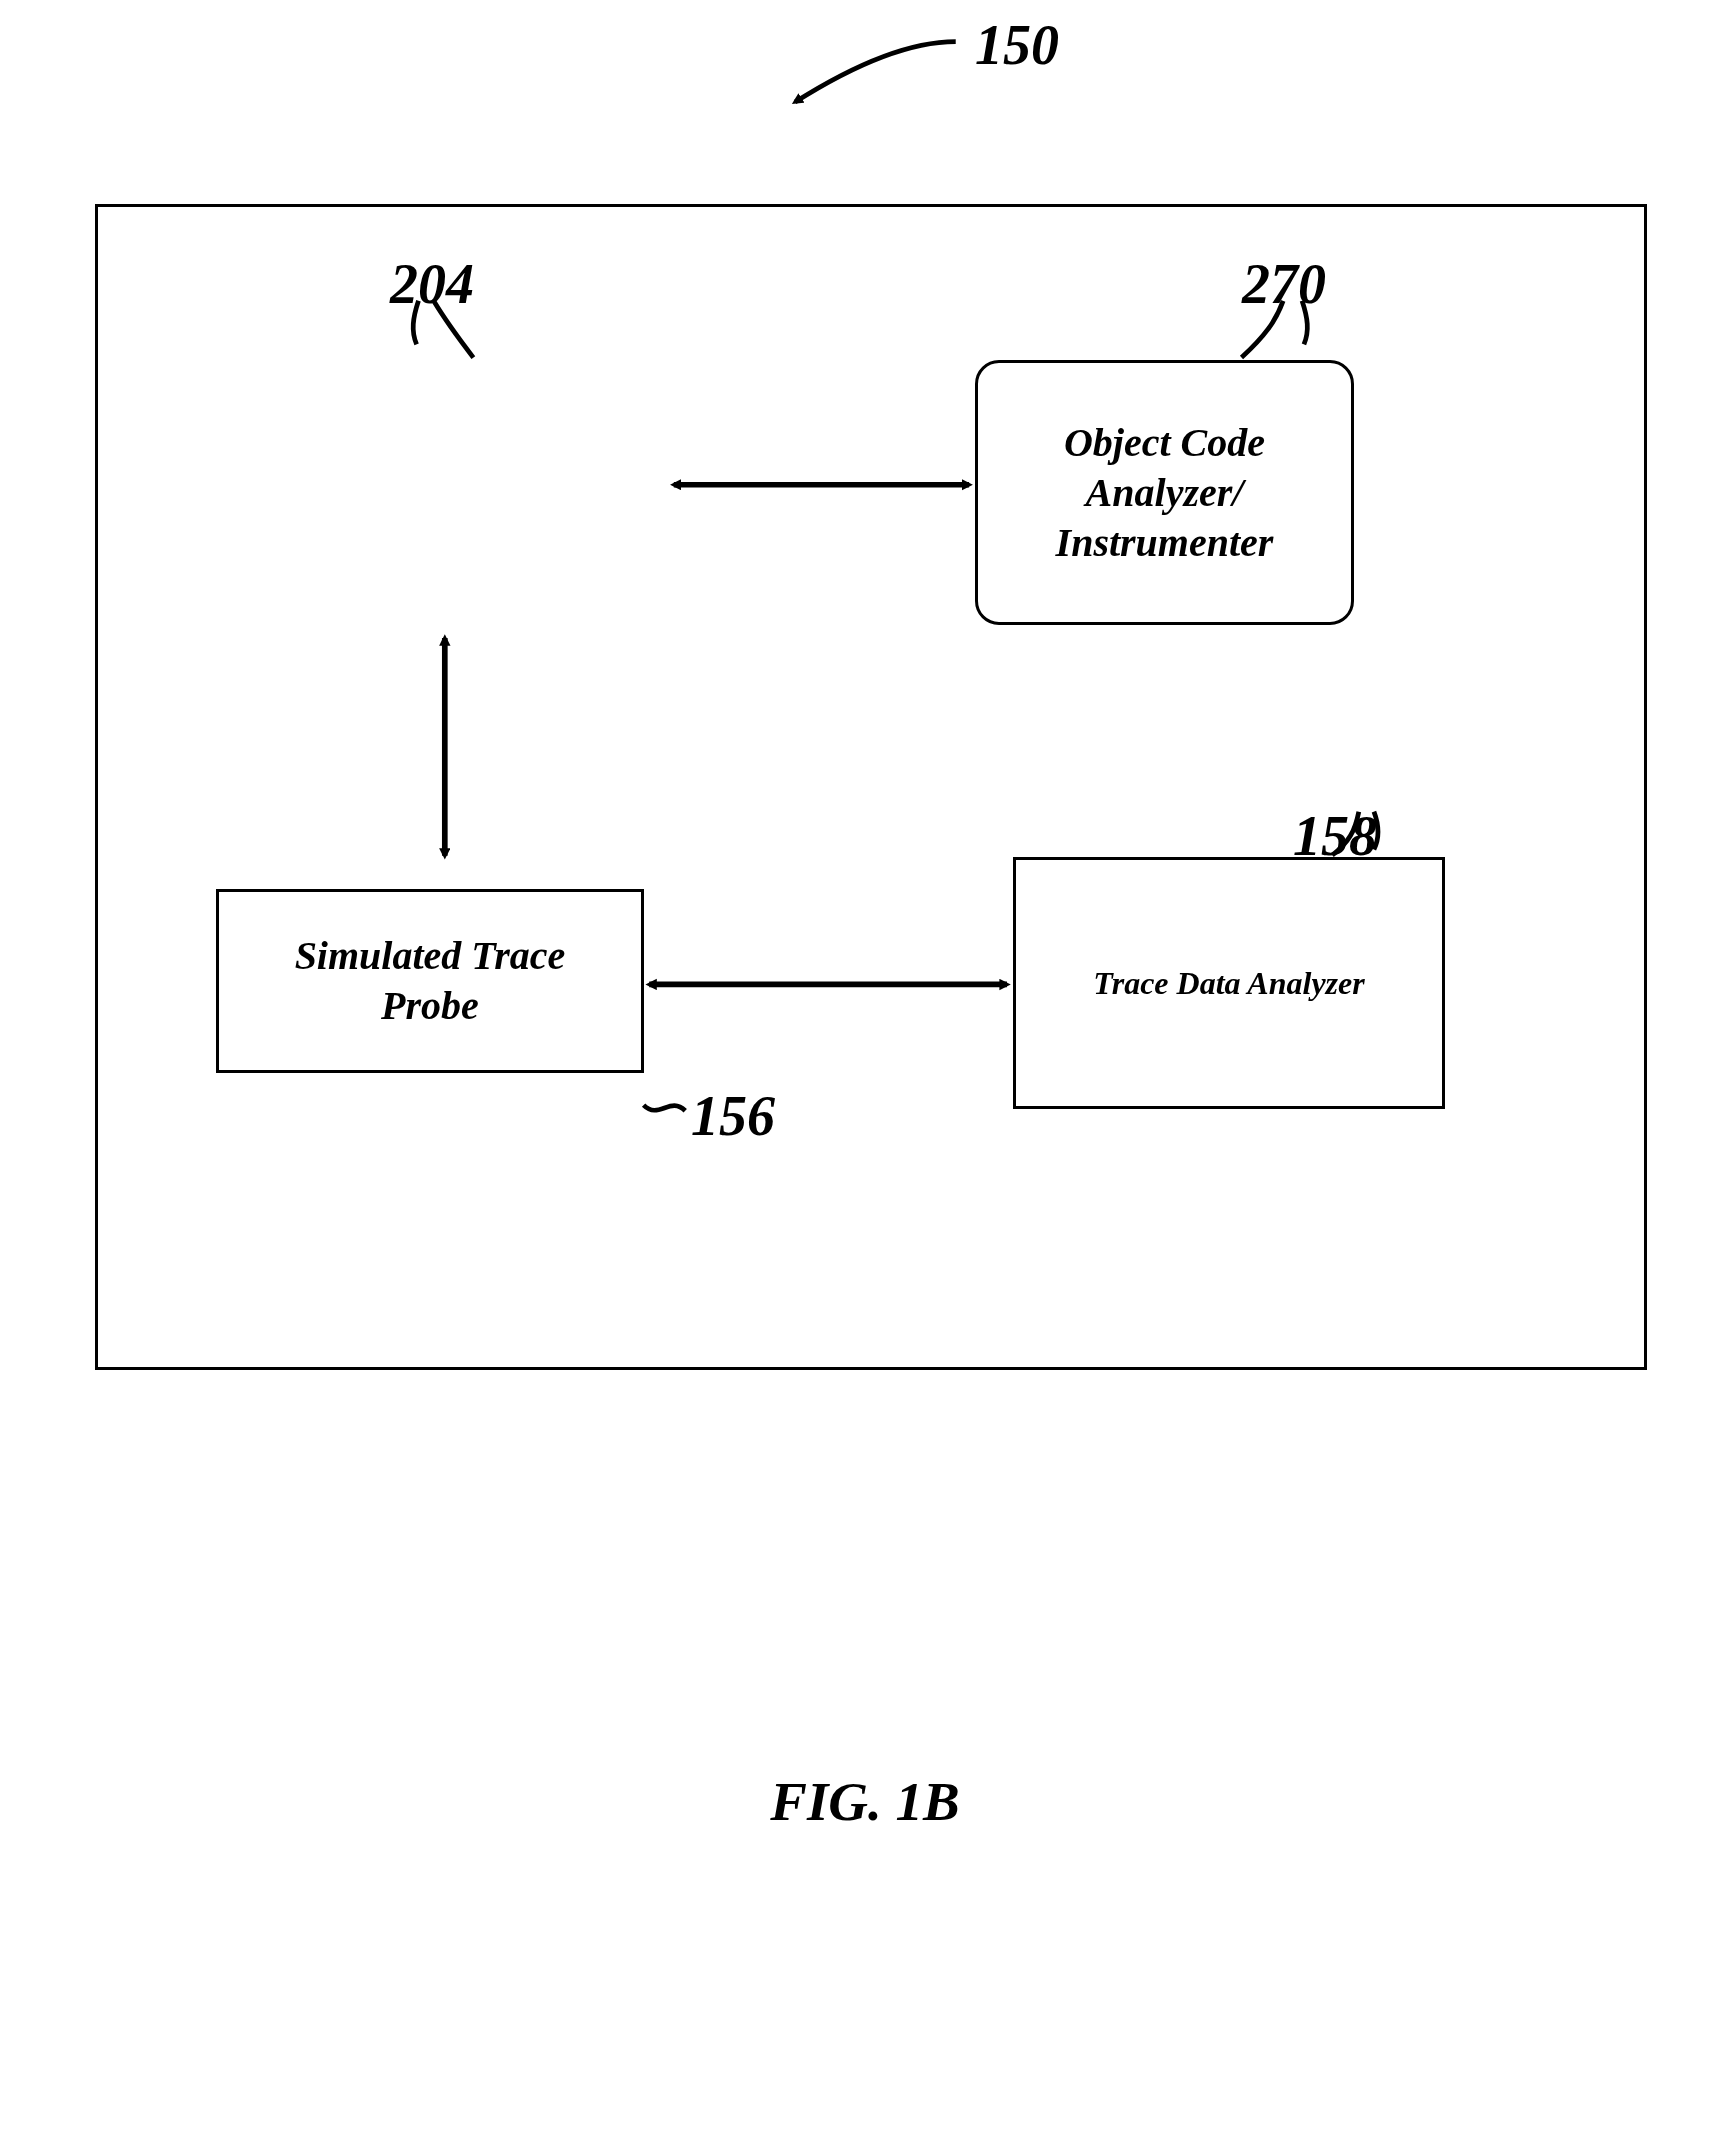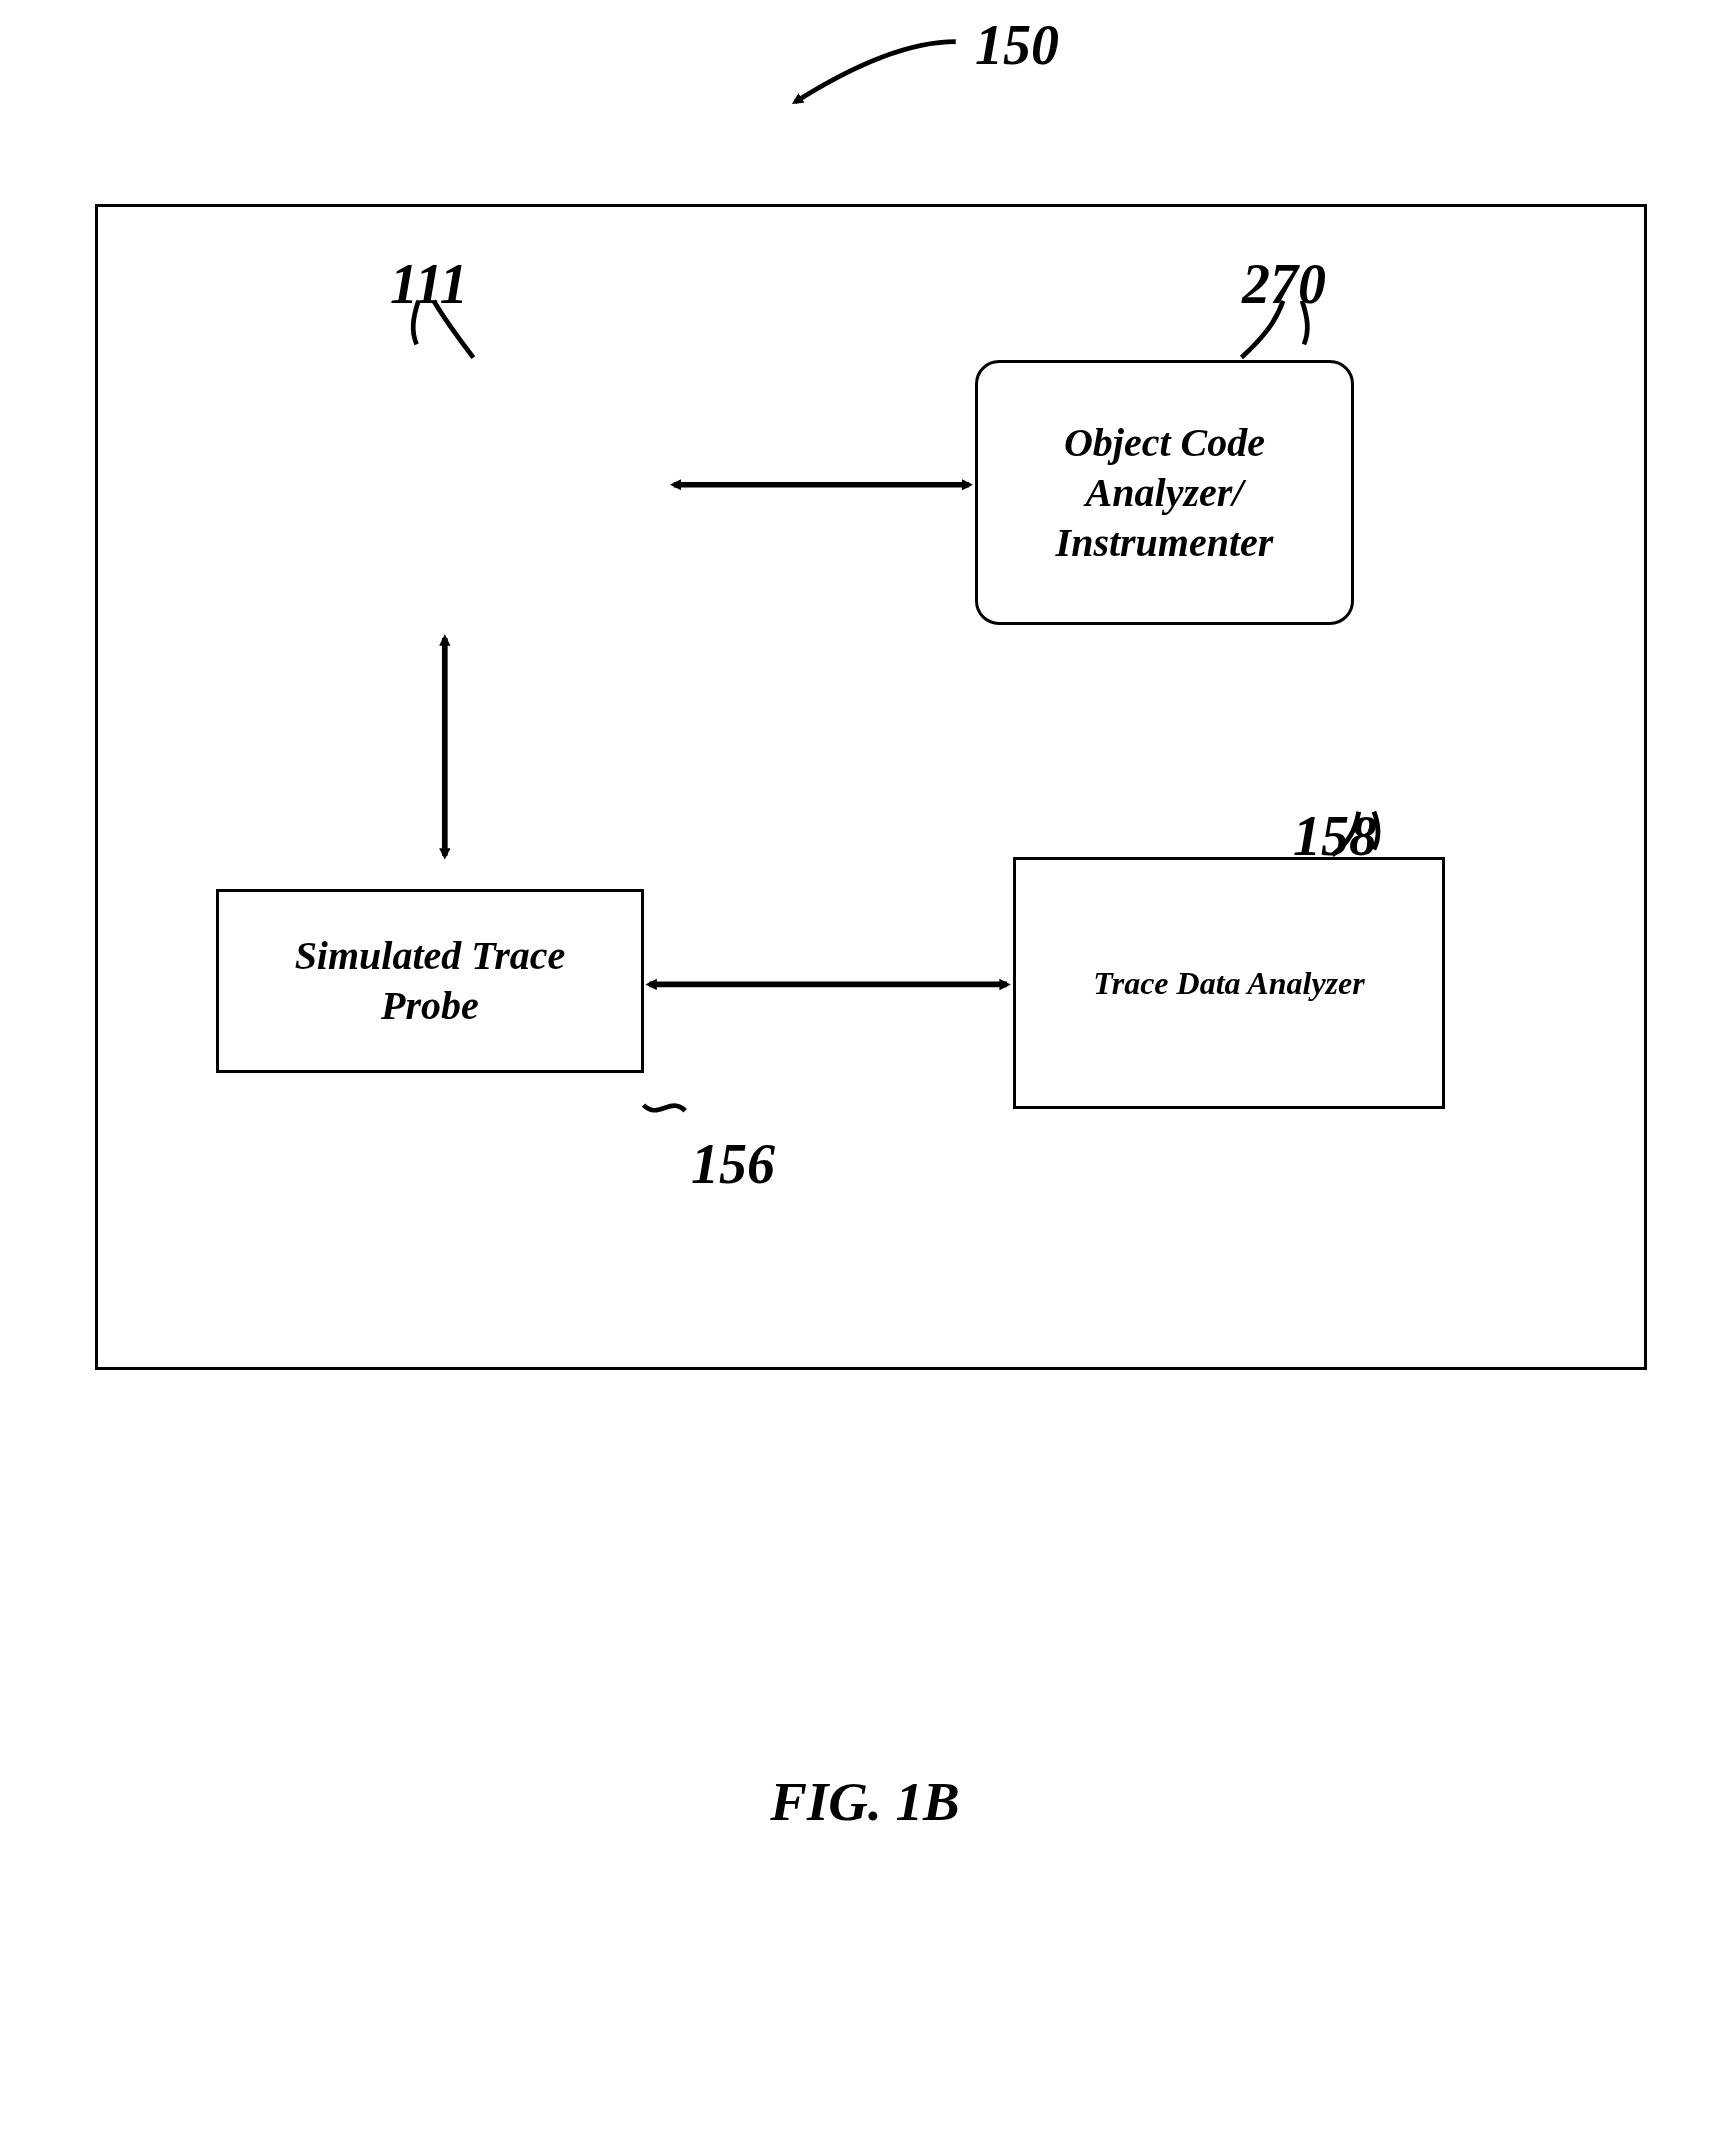--- a/index.html
+++ b/index.html
@@ -69,39 +69,39 @@
       </marker>
       <marker id="arrowBoth" markerWidth="18" markerHeight="18" refX="8" refY="6" orient="auto-start-reverse" markerUnits="userSpaceOnUse">
         <path d="M0,0 L12,6 L0,12 Z" fill="#000"></path>
       </marker>
     </defs>
     <path d="M1010 44 C 960 44, 900 70, 840 108" fill="none" stroke="#000" stroke-width="5" marker-end="url(#arrowEnd)"></path>
   </svg>
 
   <div class="outer-box" style="left:95px; top:204px; width:1552px; height:1166px;"></div>
 
-  <div class="ref-label" style="left:390px; top:256px;">111</div>
+  <div class="ref-label" style="left:390px; top:256px;">204</div>
   <svg style="left:0; top:0;" width="1730" height="473" viewBox="0 0 1828 500">
     <path d="M458 318 C 470 338, 480 352, 500 378" fill="none" stroke="#000" stroke-width="5"></path>
     <path d="M442 318 C 436 336, 434 350, 440 364" fill="none" stroke="#000" stroke-width="5"></path>
   </svg>
 
   <div class="block" style="left:975px; top:360px; width:379px; height:265px;border-radius:24px;">
     <span>Object Code<br>Analyzer/<br>Instrumenter</span>
   </div>
   <div class="ref-label" style="left:1242px; top:256px;">270</div>
   <svg style="left:0; top:0;" width="1730" height="473" viewBox="0 0 1828 500">
     <path d="M1356 318 C 1348 340, 1336 356, 1312 378" fill="none" stroke="#000" stroke-width="5"></path>
     <path d="M1376 318 C 1382 336, 1384 350, 1378 364" fill="none" stroke="#000" stroke-width="5"></path>
   </svg>
 
   <div class="block" style="left:216px; top:889px; width:428px; height:184px;">
     <span>Simulated Trace<br>Probe</span>
   </div>
-  <div class="ref-label" style="left:691px; top:1088px;margin-top:48px;">156</div>
+  <div class="ref-label" style="left:691px; top:1088px;">156</div>
   <svg style="left:0; top:0;" width="1730" height="1230" viewBox="0 0 1828 1300">
     <path d="M724 1174 C 708 1158, 696 1184, 680 1168" fill="none" stroke="#000" stroke-width="5"></path>
     <path d="M680 1168 C 672 1240, 708 1220, 716 1196" fill="none" stroke="none"></path>
   </svg>
 
   <div class="block" style="left:1013px; top:857px; width:432px; height:252px; font-size:32px;">
     <span>Trace Data Analyzer</span>
   </div>
   <div class="ref-label" style="left:1293px; top:768px;margin-top:40px;">158</div>
   <svg style="left:0; top:0;" width="1730" height="946" viewBox="0 0 1828 1000">

